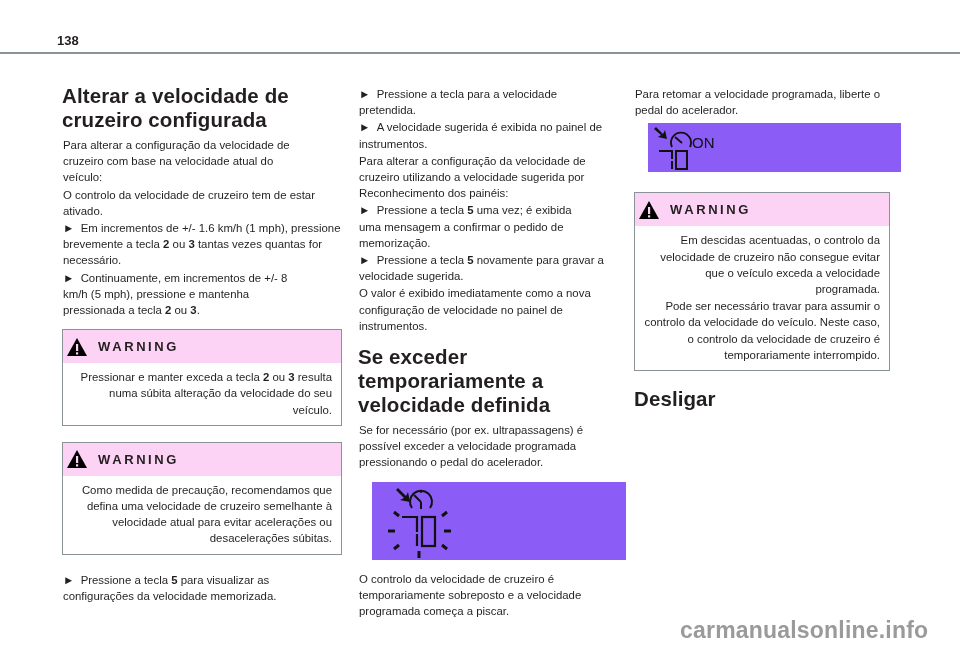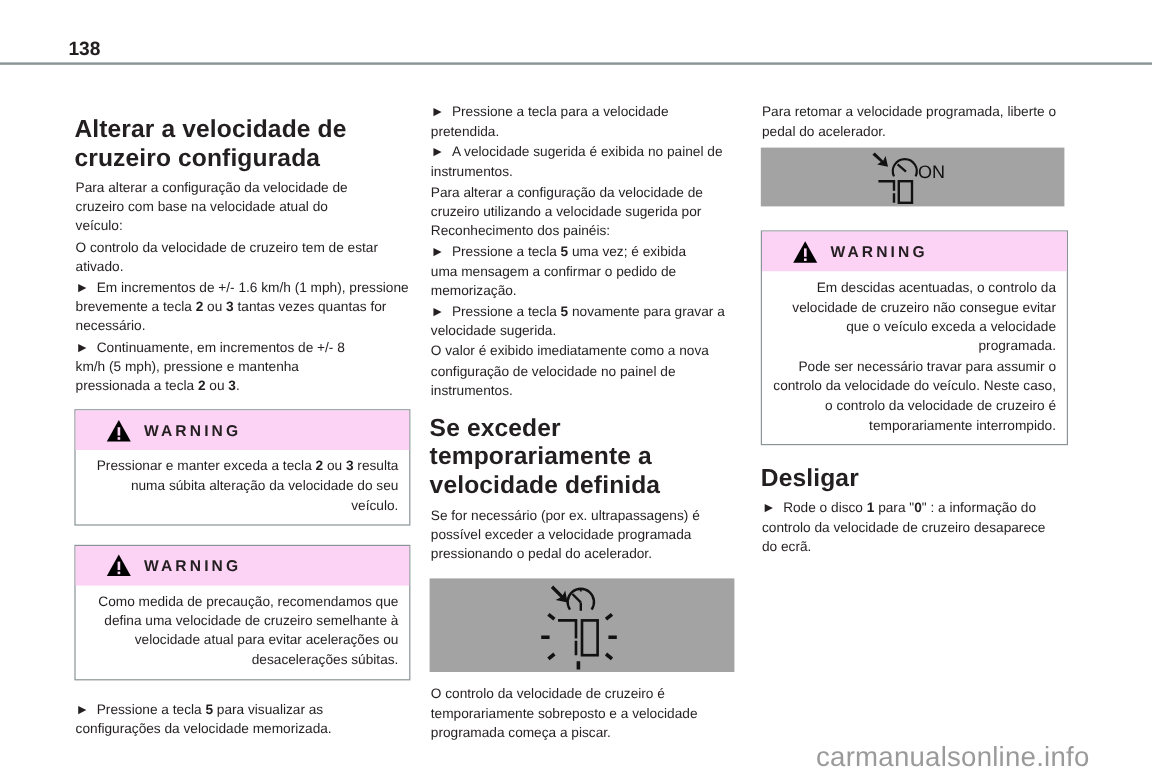--- a/index.html
+++ b/index.html
@@ -2,60 +2,60 @@
 <html><head>
   <meta charset="utf-8">
   <style>
     html, body { margin: 0; padding: 0; background: #ffffff; }
     body {
       width: 960px; height: 649px; position: relative; overflow: hidden;
       font-family: "Liberation Sans", sans-serif; color: #231f20;
     }
     .page-number {
       position: absolute; left: 57px; top: 33px;
-      font-size: 16px; font-weight: bold; color: #231f20;
+      font-size: 13px; font-weight: bold; color: #231f20;
     }
     .header-rule {
       position: absolute; left: 0; top: 52px; width: 960px; height: 2px; background: #8a9496;
     }
-    .col { position: absolute; top: 96px; }
+    .col { position: absolute; top: 84px; }
     .col1 { left: 62px; width: 282px; }
     .col2 { left: 358px; width: 260px; }
     .col3 { left: 634px; width: 256px; }
 
     h2.section-title {
       margin: 0; font-size: 20.5px; font-weight: bold; line-height: 24px; color: #231f20;
       letter-spacing: 0.1px;
     }
     p.text {
       margin: 1px; font-size: 11.4px; line-height: 16.2px; color: #231f20;
     }
     .gap-s { height: 4px; }
     .gap-m { height: 10px; }
     .gap-l { height: 16px; }
 
     .warning {
       border: 1px solid #8a9496; background: #fff; box-sizing: border-box;
     }
     .warning .wh {
-      background: #fcd2f5; height: 33px; display: flex; align-items: center; padding-left: 25px;
+      background: #fcd2f5; height: 33px; display: flex; align-items: center; padding-left: 3px;
     }
     .warning .wh svg { width: 22px; height: 20px; display: block; }
     .warning .wh .wlabel {
       margin-left: 10px; font-weight: bold; font-size: 13px; letter-spacing: 2.6px; color: #231f20;
     }
     .warning .wb { padding: 5px 8px 6px 8px; text-align: right; }
 
     .illu {
-      background: #a3a3a3; display: flex; align-items: center; justify-content: center;
+      background: #8b5cf6; display: flex; align-items: center;  margin-left: 14px;
     }
     .illu svg { display: block; }
 
     .watermark {
-      position: absolute; left: 680px; top: 617px; font-size: 23px; color: #9a9a9a; letter-spacing: 0.2px;
+      position: absolute; left: 680px; top: 617px; font-size: 23px; color: #9a9a9a; letter-spacing: 0.2px; font-weight: bold;
     }
     b { font-weight: bold; }
   </style>
 </head>
 <body>
 
 <div class="page-number">138</div>
 <div class="header-rule"></div>
 
 <div class="col col1">
@@ -169,16 +169,15 @@
       <span class="wlabel">WARNING</span>
     </div>
     <div class="wb">
       <p class="text">Em descidas acentuadas, o controlo da velocidade de cruzeiro não consegue evitar que o veículo exceda a velocidade programada.</p>
       <p class="text">Pode ser necessário travar para assumir o controlo da velocidade do veículo. Neste caso, o controlo da velocidade de cruzeiro é temporariamente interrompido.</p>
     </div>
   </div>
   <div class="gap-l"></div>
   <h2 class="section-title">Desligar</h2>
   <div class="gap-s"></div>
-  <p class="text" style="width:250px"><span>►</span>&nbsp;&nbsp;<span>Rode o disco </span><b>1</b><span> para "</span><b>0</b><span>" : a informação do controlo da velocidade de cruzeiro desaparece do ecrã.</span></p>
 </div>
 
 <div class="watermark">carmanualsonline.info</div>
 
 </body></html>

